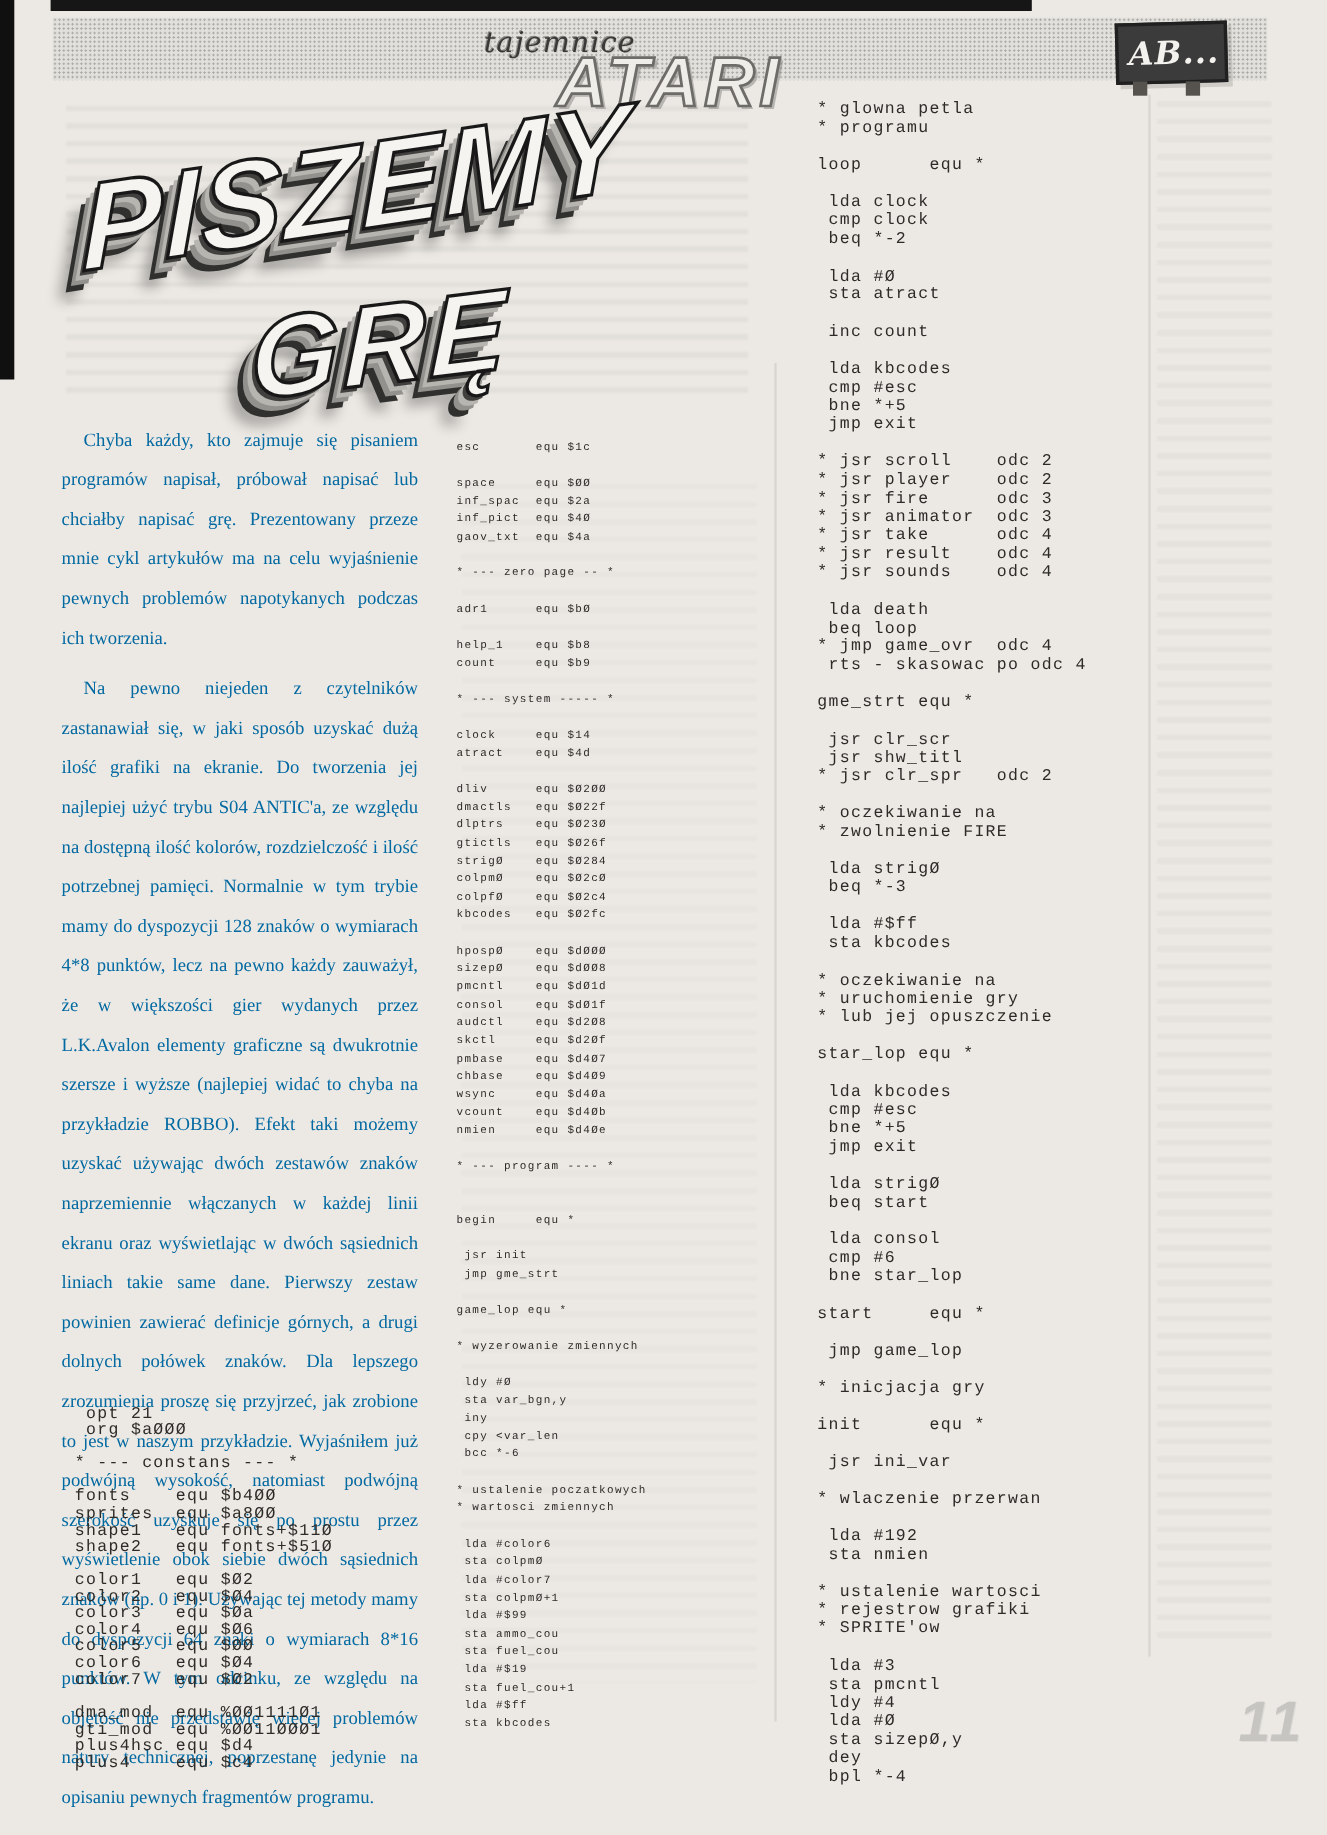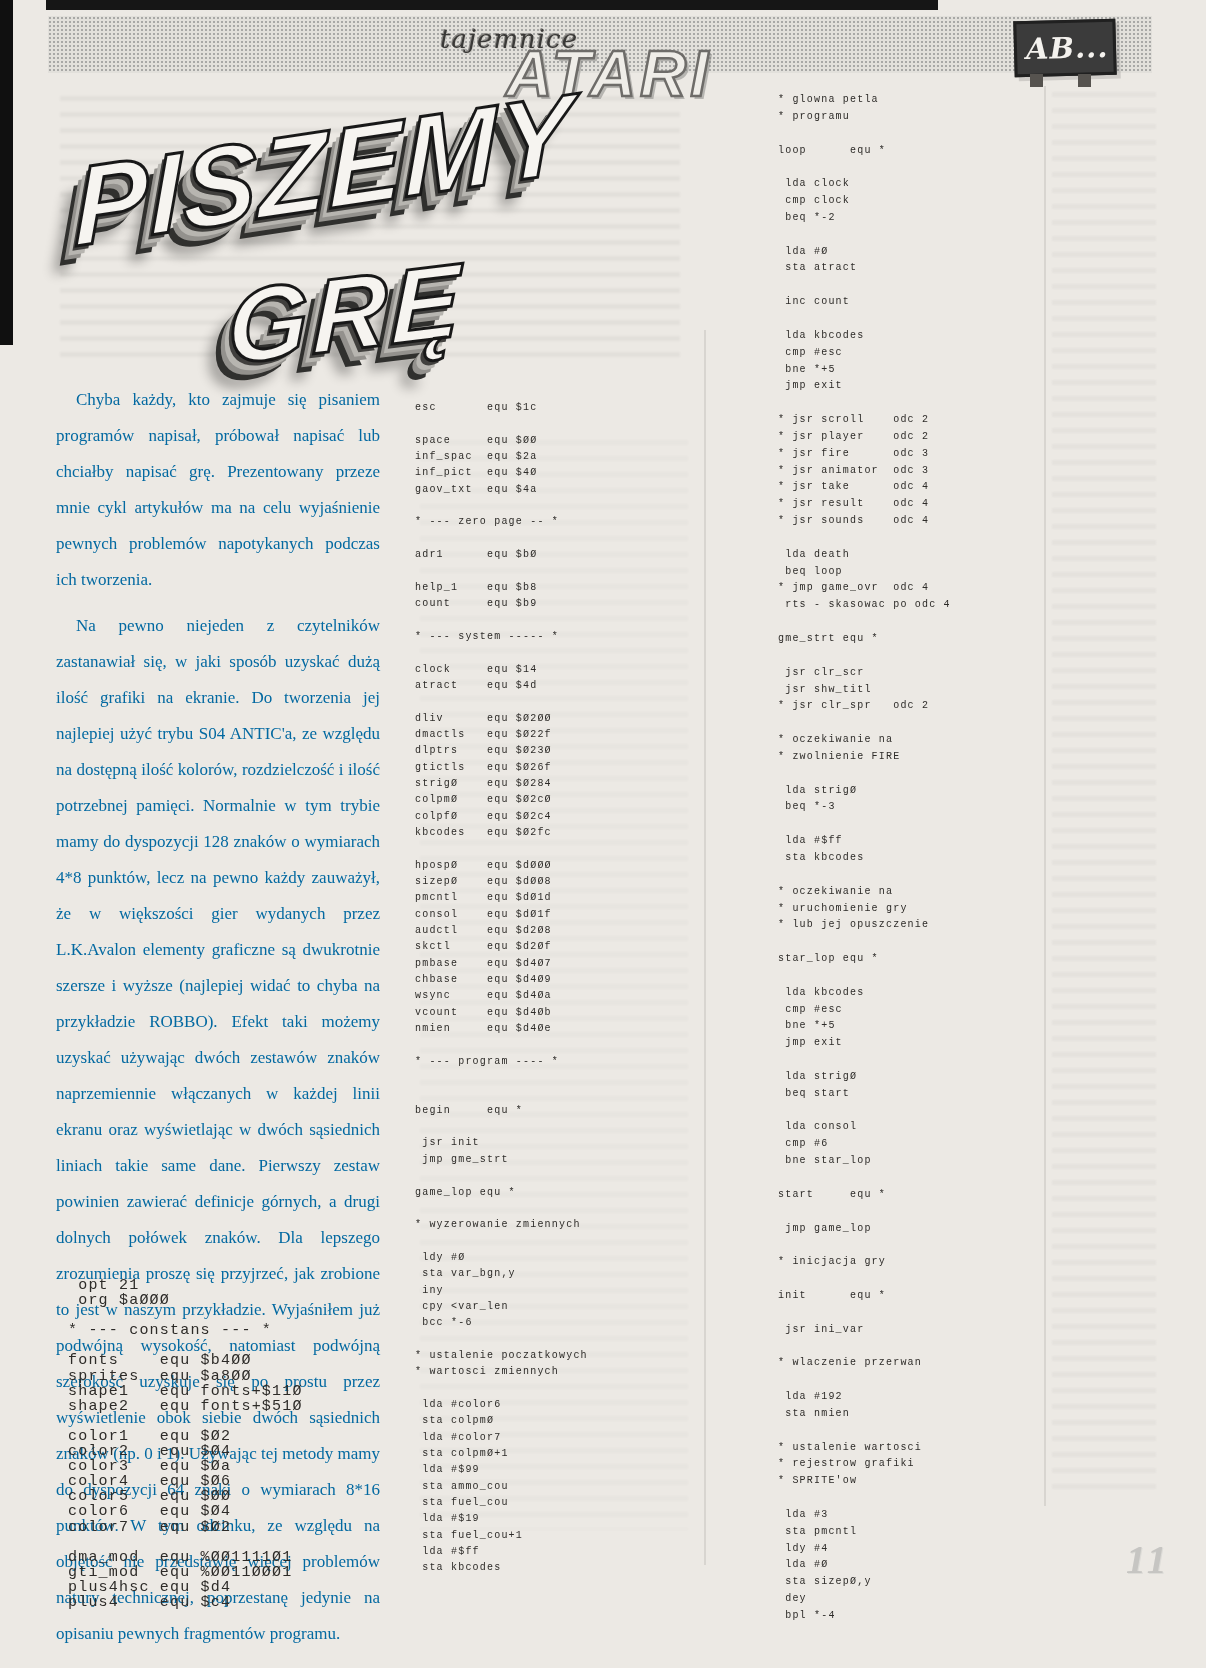--- a/index.html
+++ b/index.html
@@ -95,27 +95,27 @@
 
   
   pre.code{
     margin:0;position:absolute;
     font-family:"Liberation Mono", monospace;
     color:#2d2b28;white-space:pre;
     letter-spacing:1.2px;
   }
   .code-left  {left:68px; top:1278px;font-size:15px;  line-height:15.1px;}
   .code-mid   {left:415px;top:400px; font-size:10px;line-height:16.35px;}
-  .code-right {left:778px;top:92px;  font-size:10px;line-height:16.85px;}
+  .code-right {left:743px;top:92px;  font-size:15px;line-height:16.85px;}
 
   .page-number{
     position:absolute;left:1126px;top:1536px;
-    font-family:Liberation Serif, serif;
+    font-family:Liberation Sans, sans-serif;
     font-weight:900;font-style:italic;
-    font-size:40px;color:#c6c5c2;letter-spacing:3px;
+    font-size:52px;color:#c6c5c2;letter-spacing:3px;
     text-shadow:1px 1px 0 #dddcd8;
   }
 </style>
 </head>
 <body>
 
 <div class="ghost g1"></div>
 <div class="ghost g2"></div>
 <div class="ghost g3"></div>
 <div class="vline vl1"></div>

